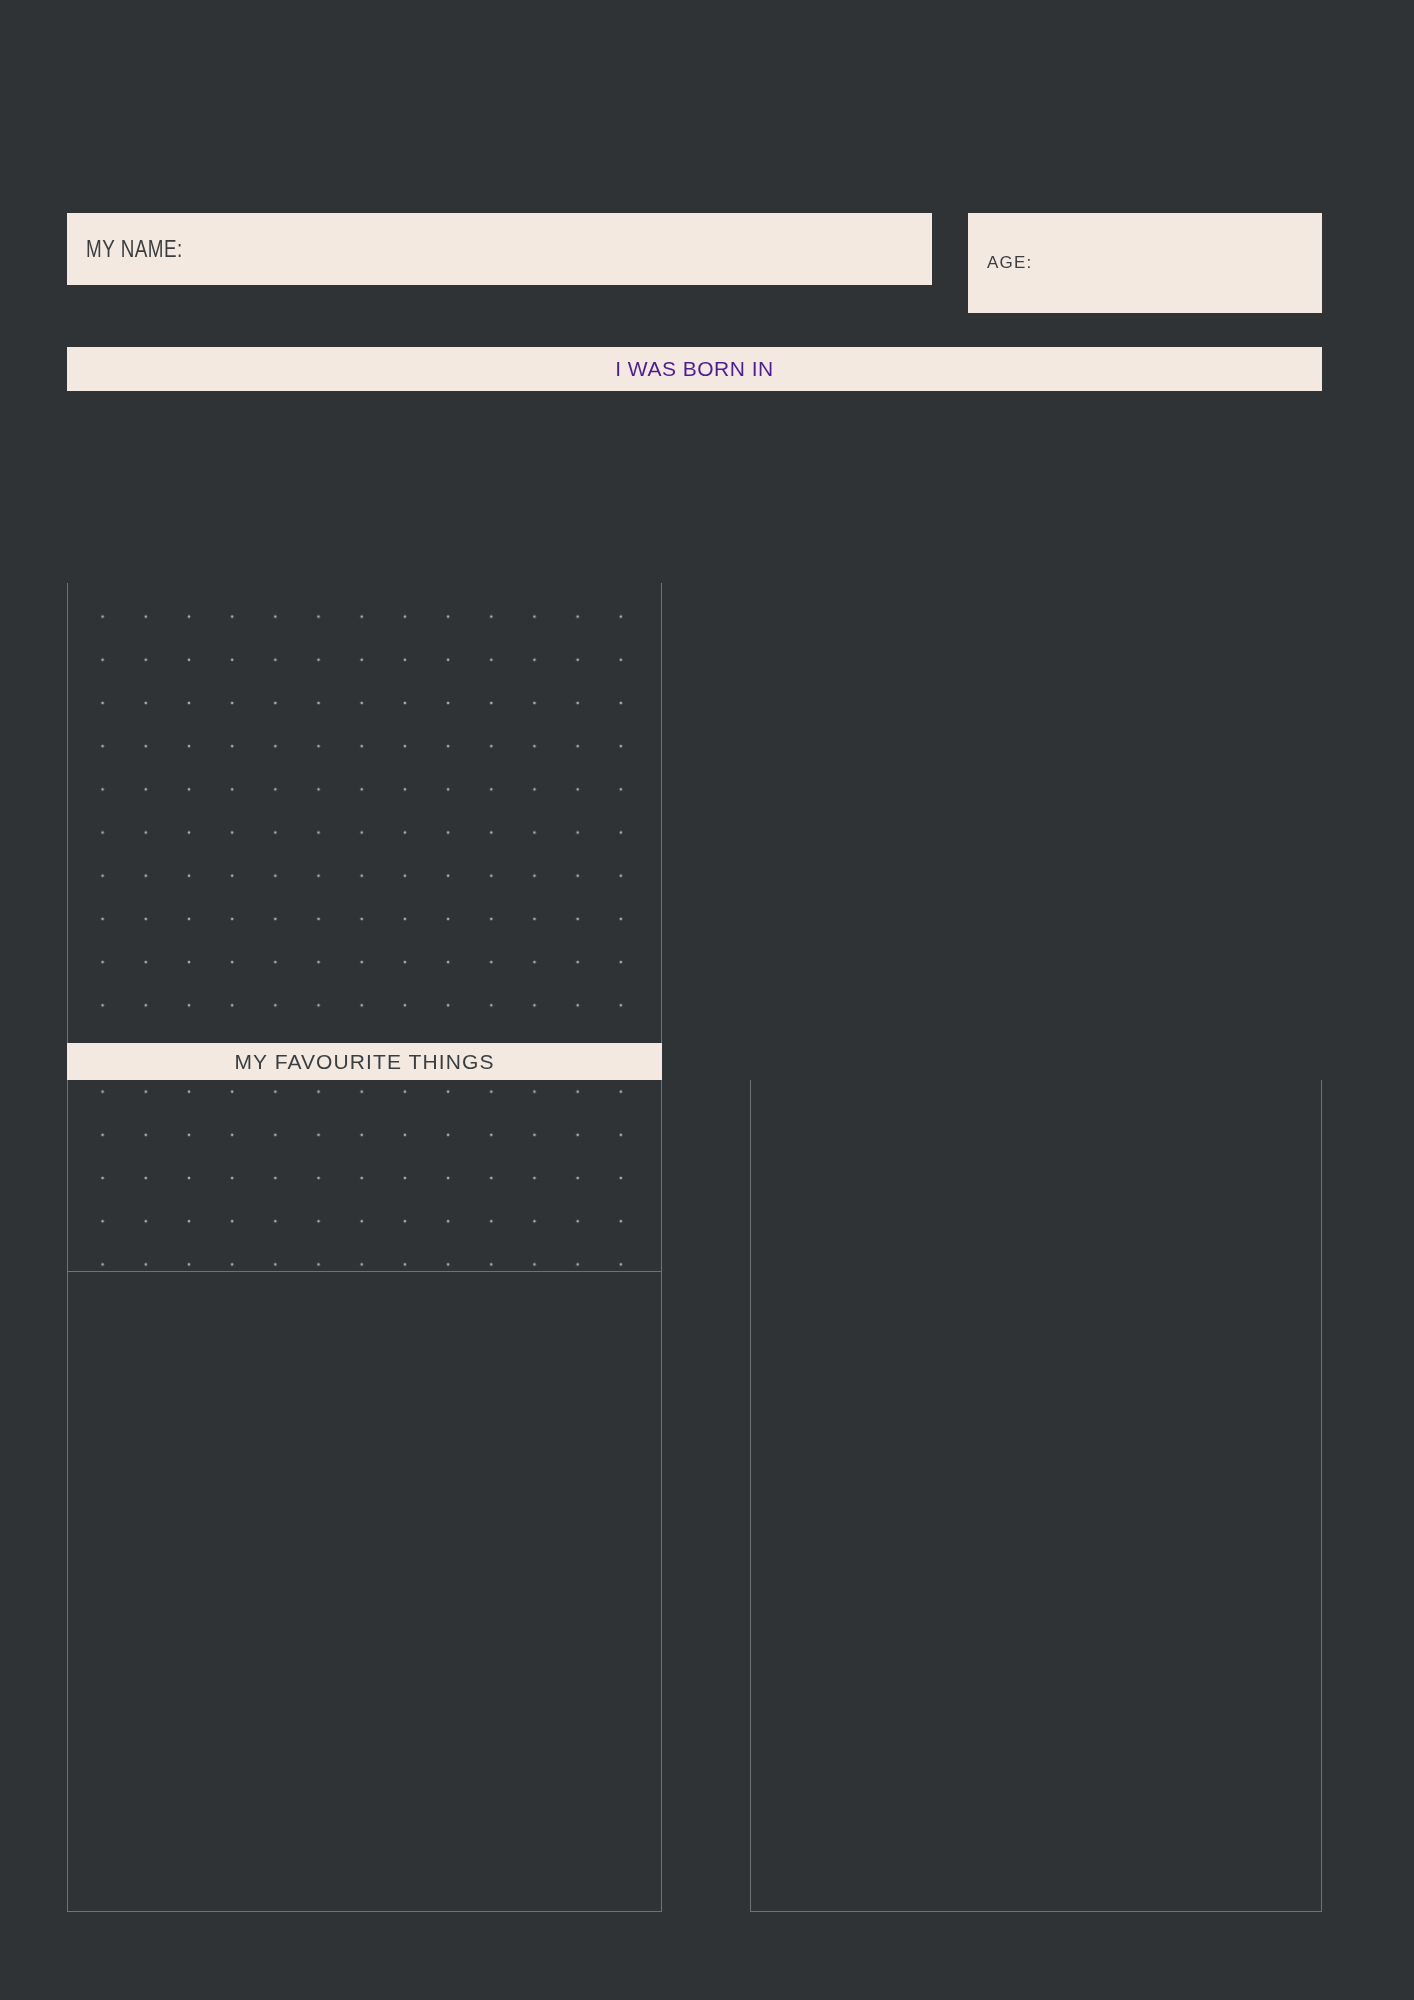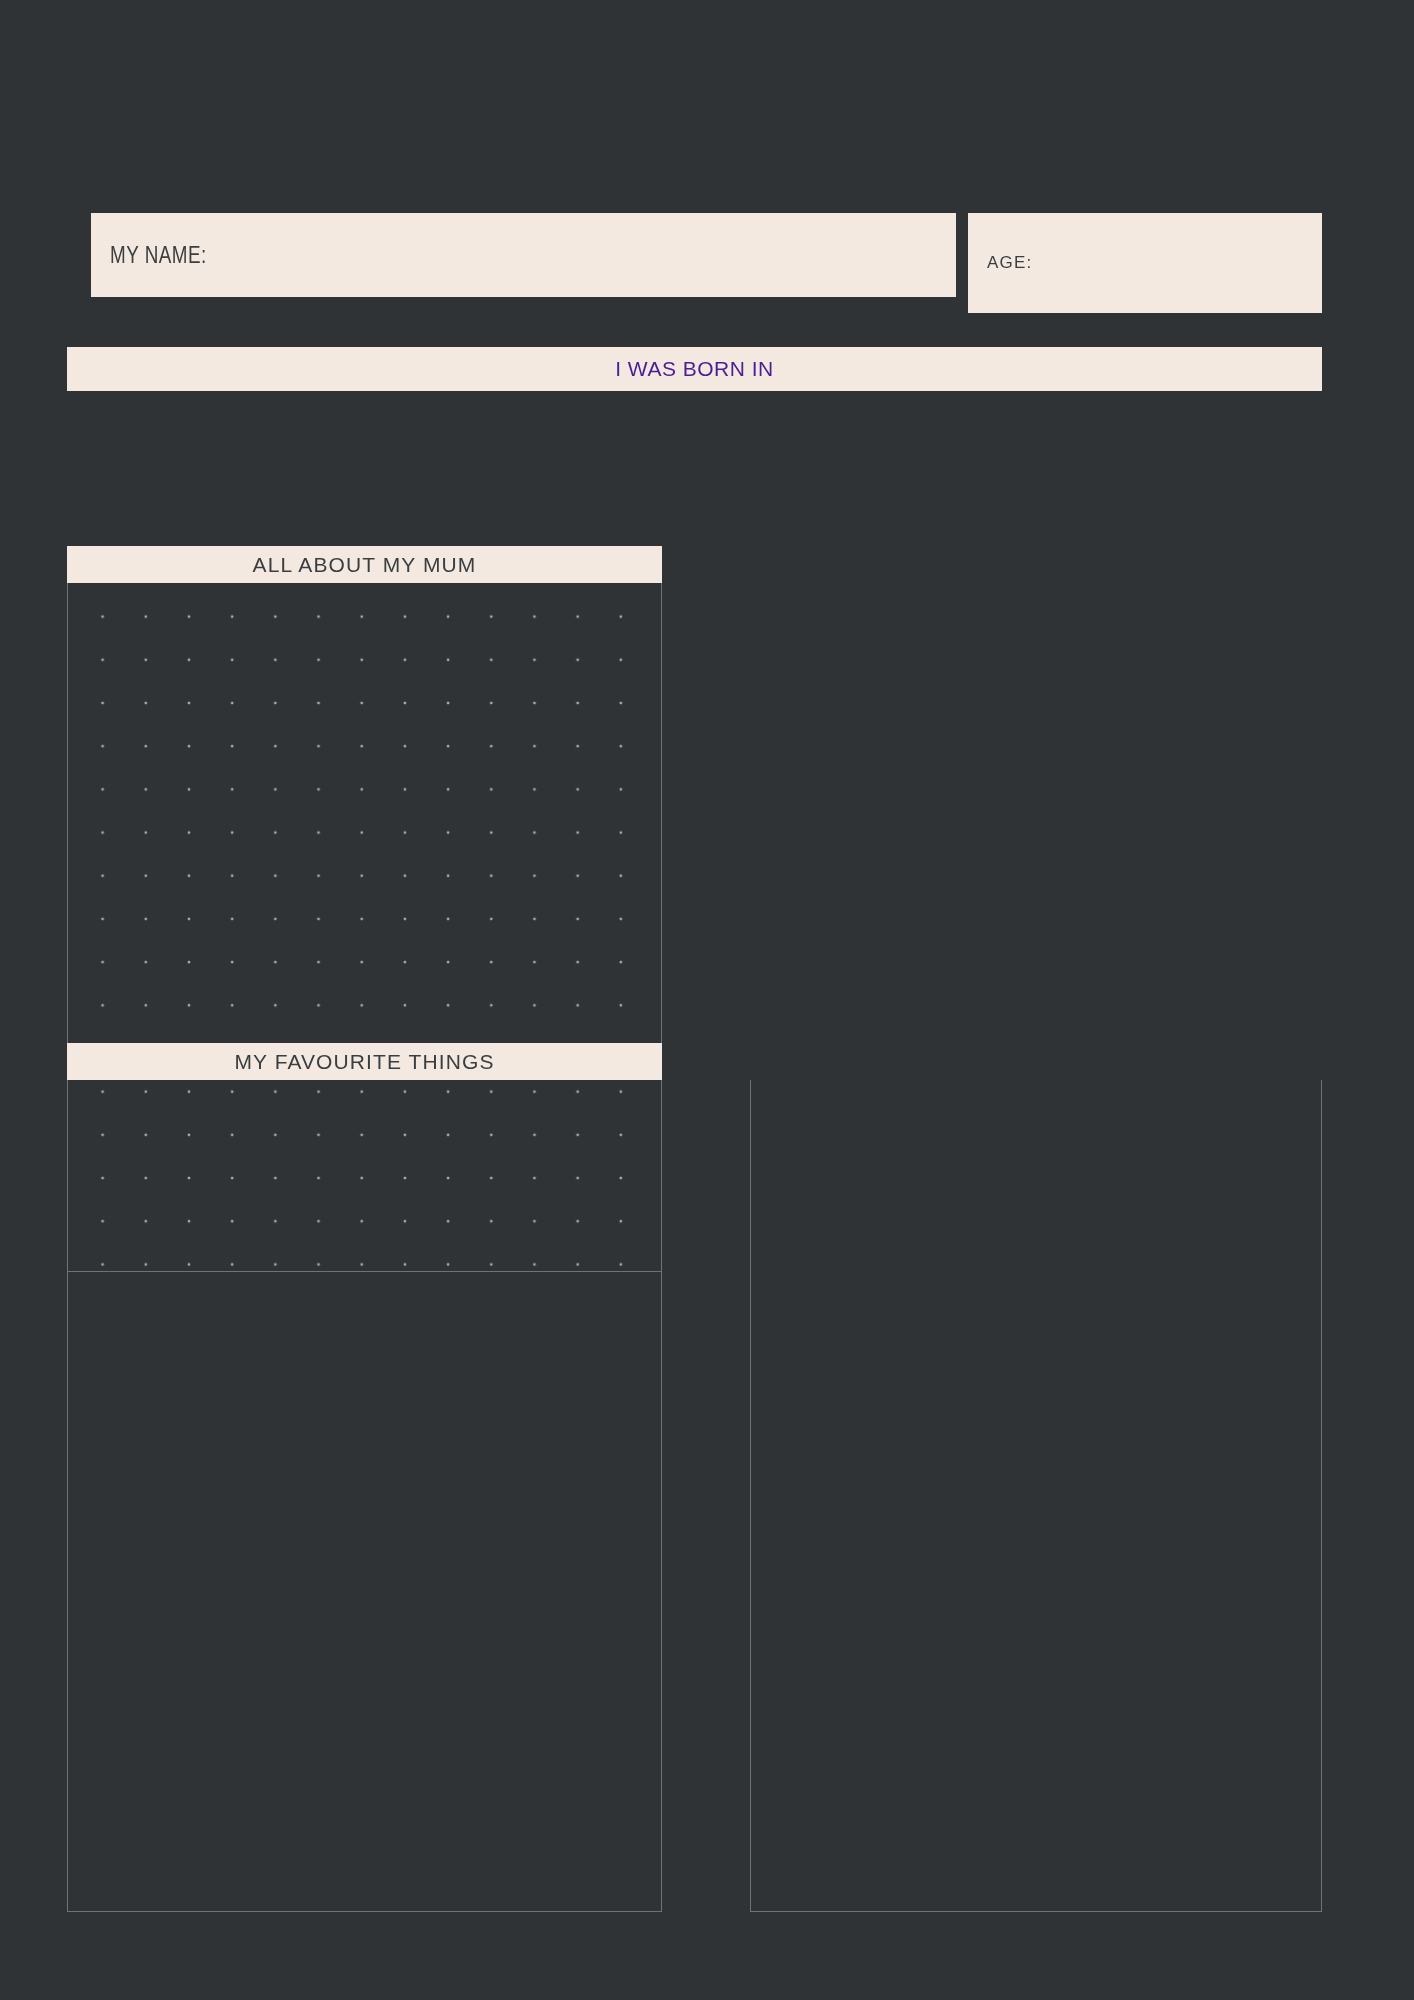--- a/index.html
+++ b/index.html
@@ -57,22 +57,21 @@
   .field-box {
     position: absolute;
     background: #F3E9E0;
     box-sizing: border-box;
   }
 
   .field-name {
     left: 67px;
     top: 213px;
     width: 865px;
-    height: 84px;
-    margin-left: 24px;
+    height: 72px;
   }
   .field-age {
     left: 968px;
     top: 213px;
     width: 354px;
     height: 100px;
   }
 
   .field-label {
     position: absolute;
@@ -180,23 +179,20 @@
 
   <div class="field-box field-age">
     <span class="field-label geo">AGE:</span>
   </div>
 
   <div class="field-box field-born">
     <span class="born-label">I WAS BORN IN</span>
   </div>
 
   <div class="panel panel-mum">
-    <div class="panel-head">
-      <span class="panel-head-text">ALL ABOUT MY MUM</span>
-    </div>
     <div class="panel-body dotted"></div>
   </div>
 
 
   <div class="panel panel-fav">
     <div class="panel-head">
       <span class="panel-head-text">MY FAVOURITE THINGS</span>
     </div>
     <div class="panel-body"></div>
   </div>

